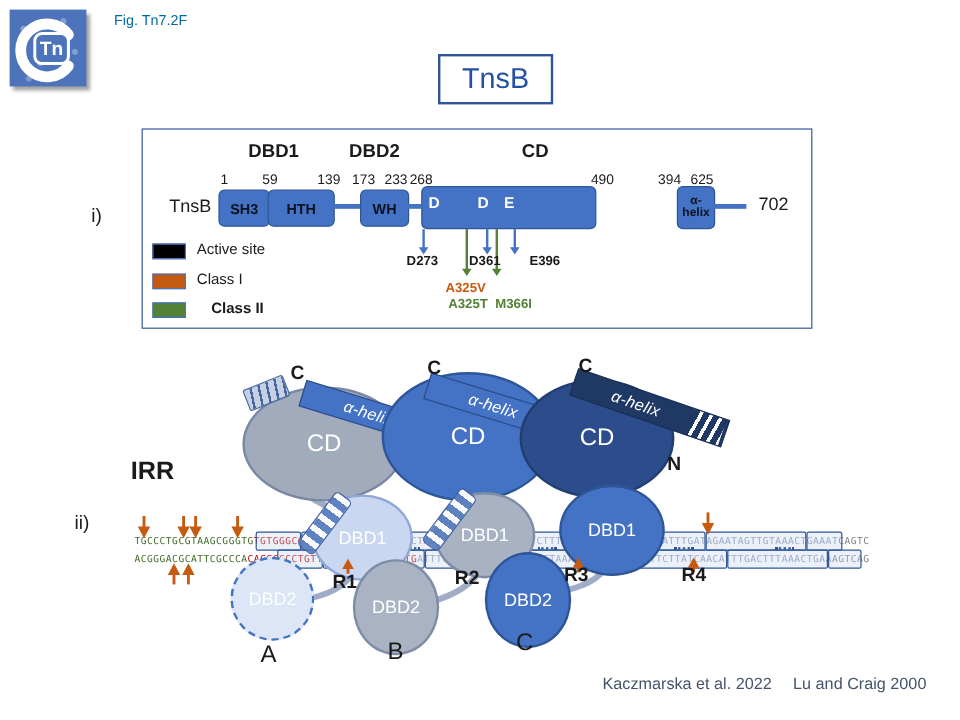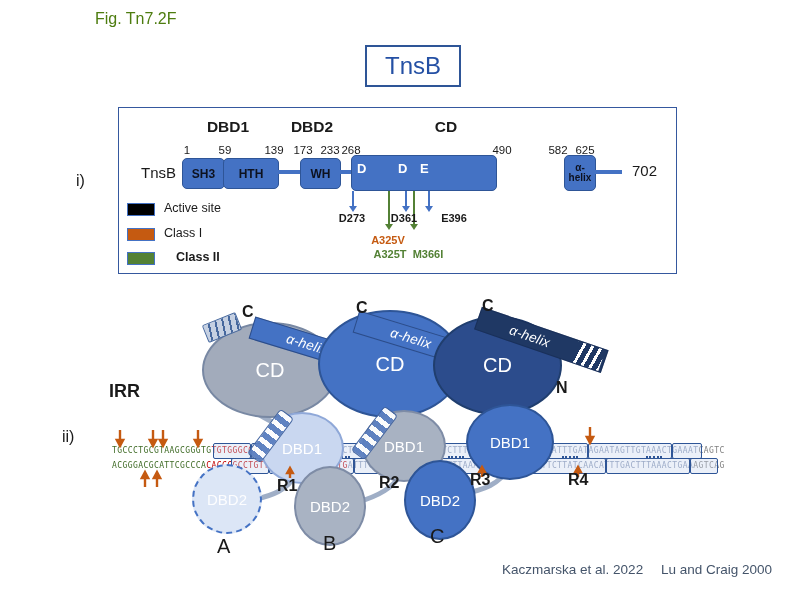--- a/index.html
+++ b/index.html
@@ -8,21 +8,21 @@
   .abs{position:absolute;}
   
   .logo{left:8px;top:8px;width:64px;height:64px;background:#4d74ba;
         background-image:
           radial-gradient(circle at 18% 25%, rgba(255,255,255,.35) 0 2px, transparent 3px),
           radial-gradient(circle at 70% 15%, rgba(255,255,255,.3) 0 2px, transparent 3px),
           radial-gradient(circle at 40% 70%, rgba(255,255,255,.28) 0 2px, transparent 3px),
           radial-gradient(circle at 85% 55%, rgba(255,255,255,.3) 0 2px, transparent 3px),
           radial-gradient(circle at 25% 90%, rgba(255,255,255,.25) 0 2px, transparent 3px);
         box-shadow:3px 4px 3px rgba(130,130,130,.75);}
-  .fig-label{left:95px;top:10px;font-size:16px;color:#4d7c0f;}
+  .fig-label{left:95px;top:10px;font-size:12px;color:#0369a1;}
   .title-box{left:365px;top:45px;width:92px;height:38px;border:2px solid #2E5597;
              display:flex;align-items:center;justify-content:center;
              font-size:24px;color:#2450A4;}
   
   .pi-frame{left:118px;top:107px;width:557px;height:165px;border:1.5px solid #35589E;}
   .panel-label{font-size:16px;color:#1a1a1a;}
   .region-label{font-size:15.5px;font-weight:600;transform:translateX(-50%);}
   .resnum{font-size:11.5px;transform:translateX(-50%);}
   .domain{background:#4472C4;border:1.8px solid #2E5597;border-radius:5px;
           display:flex;align-items:center;justify-content:center;
@@ -57,40 +57,47 @@
   .sub-label{font-size:20px;}
   .r-label{font-size:16px;font-weight:600;}
   .footer{font-size:13.5px;color:#44546A;white-space:nowrap;}
   .footer span{margin-left:14px;margin-top:12px;}
 </style>
 </head>
 <body>
 
 <div class="stage">
 
+  <div class="abs logo">
+    <svg width="64" height="64" viewBox="0 0 64 64">
+      <path d="M 49 21 A 22 22 0 1 0 49 47" fill="none" stroke="#ffffff" stroke-width="9" stroke-linecap="round"></path>
+      <rect x="21" y="20" width="28" height="25" rx="6" fill="#4d74ba" stroke="#ffffff" stroke-width="2.5"></rect>
+      <text x="35" y="38" text-anchor="middle" font-size="16" font-weight="bold" fill="#ffffff" font-family="Liberation Sans, sans-serif">Tn</text>
+    </svg>
+  </div>
   <div class="abs fig-label">Fig. Tn7.2F</div>
   <div class="abs title-box">
     <span>TnsB</span>
   </div>
 
   <div class="abs pi-frame"></div>
   <div class="abs panel-label" style="left:76px;top:172px;">i)</div>
 
   <div class="abs region-label" style="left:228px;top:118px;">DBD1</div>
   <div class="abs region-label" style="left:312px;top:118px;">DBD2</div>
   <div class="abs region-label" style="left:446px;top:118px;">CD</div>
 
   <div class="abs resnum" style="left:187px;top:144px;">1</div>
   <div class="abs resnum" style="left:225px;top:144px;">59</div>
   <div class="abs resnum" style="left:274px;top:144px;">139</div>
   <div class="abs resnum" style="left:303px;top:144px;">173</div>
   <div class="abs resnum" style="left:330px;top:144px;">233</div>
   <div class="abs resnum" style="left:351px;top:144px;">268</div>
   <div class="abs resnum" style="left:502px;top:144px;">490</div>
-  <div class="abs resnum" style="left:558px;top:144px;">582</div>
+  <div class="abs resnum" style="left:558px;top:144px;">394</div>
   <div class="abs resnum" style="left:585px;top:144px;">625</div>
 
   <div class="abs" style="left:141px;top:164px;font-size:15px;">TnsB</div>
 
   <div class="abs domain" style="left:182px;top:158px;width:41px;height:29px;">SH3</div>
   <div class="abs domain" style="left:223px;top:158px;width:54px;height:29px;">HTH</div>
   <div class="abs backbone" style="left:277px;top:170px;width:23px;"></div>
   <div class="abs domain" style="left:300px;top:158px;width:39px;height:29px;">WH</div>
   <div class="abs backbone" style="left:339px;top:170px;width:12px;"></div>
   <div class="abs domain" style="left:351px;top:155px;width:144px;height:34px;"></div>
@@ -123,21 +130,21 @@
   <div class="abs mlabel class-2" style="left:428px;top:248px;">M366I</div>
 
   <div class="abs swatch" style="left:127px;top:203px;background:#000000;"></div>
   <div class="abs legend-label" style="left:164px;top:201px;">Active site</div>
   <div class="abs swatch" style="left:127px;top:228px;background:#C55A11;"></div>
   <div class="abs legend-label" style="left:164px;top:226px;">Class I</div>
   <div class="abs swatch" style="left:127px;top:252px;background:#538135;"></div>
   <div class="abs legend-label" style="left:176px;top:250px;font-weight:bold;">Class II</div>
 
   <div class="abs panel-label" style="left:62px;top:428px;">ii)</div>
-  <div class="abs" style="left:109px;top:381px;font-size:18px;font-weight:600;">IRR</div>
+  <div class="abs" style="left:109px;top:381px;font-size:21px;font-weight:600;">IRR</div>
 
   <div class="abs strand" style="left:112px;top:446px;">
     <span class="sq-green">TGCCCTGCGTAAGCGGGTG</span><span class="sq-red">TGTGGGCGGACAAAA</span><span class="sq-body">TAGTTGGGAACTAAAACAAAATCATTTGATCTTTAAAGTCAATAAAGTCAATTTGATAGAATAGTTGTAAACTGAAAT</span><span class="sq-flank">CAGTC</span>
   </div>
   <div class="abs strand" style="left:112px;top:461px;">
     <span class="sq-green">ACGGGACGCATTCGCCCA</span><span class="sq-red">CACCCGCCTGTTTTATTTCAGAATTTG</span><span class="sq-body">ATTTCAGTCTAGATTTGACTTTAAAGTAGAATTTGATTTCTTATCAACATTTGACTTTAAACTGAA</span><span class="sq-flank">AGTCAG</span>
   </div>
 
   <div class="abs site-box" style="left:213px;top:443px;width:36px;"></div>
   <div class="abs site-box" style="left:251px;top:443px;width:83px;"></div>

